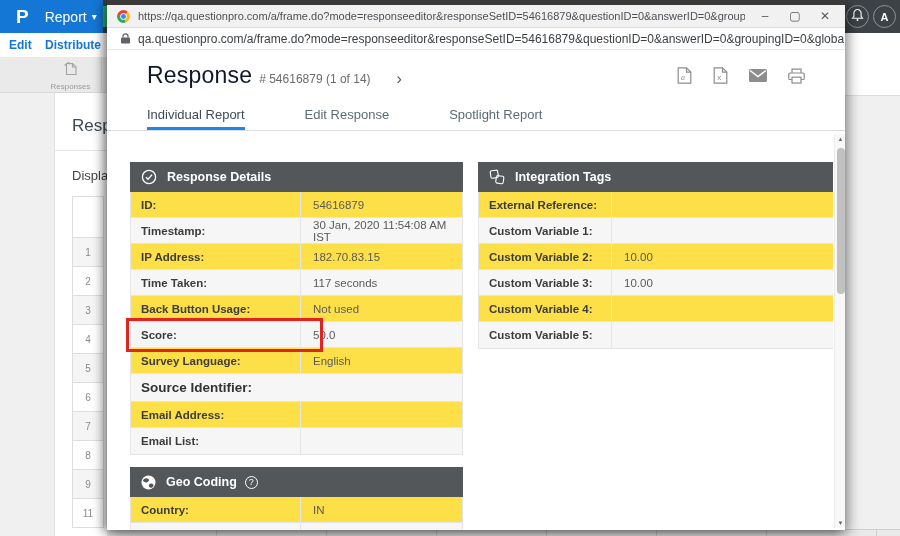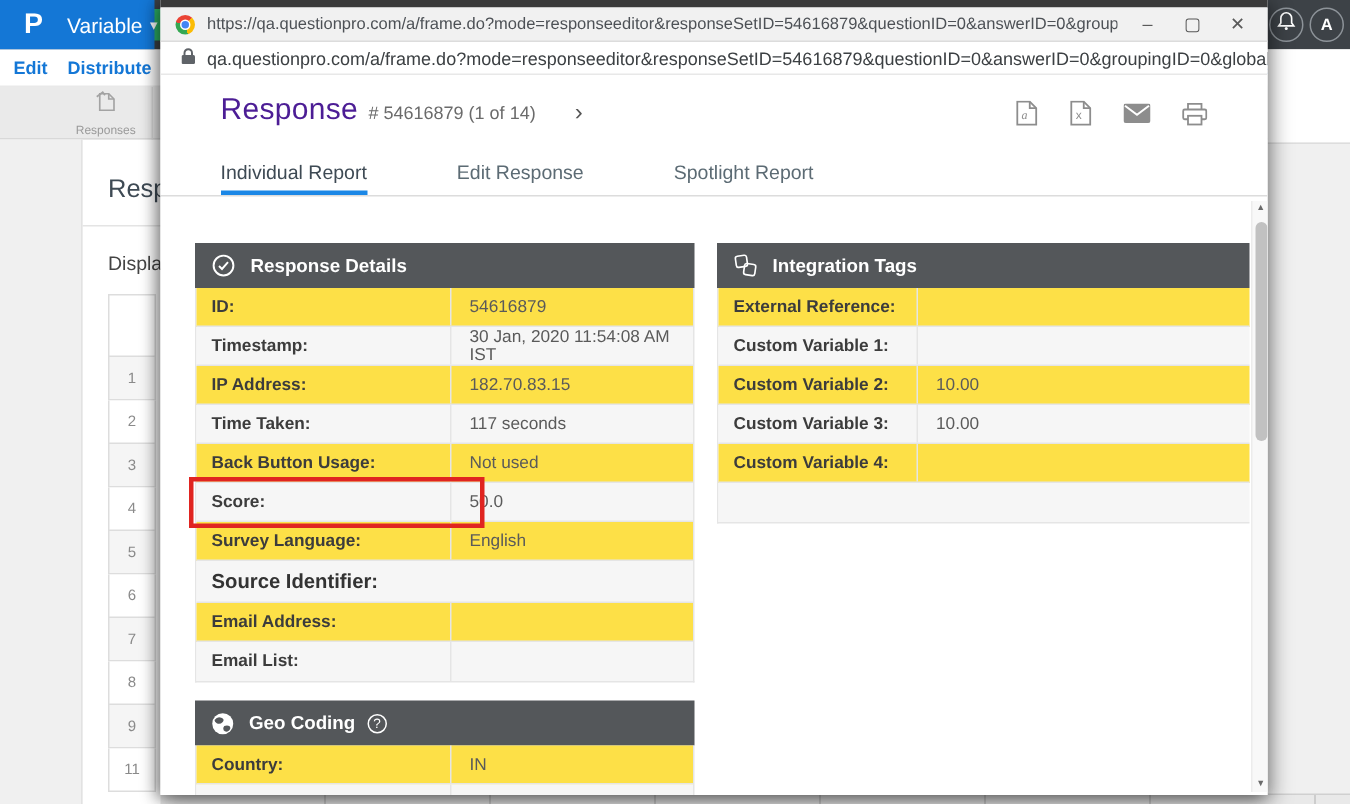--- a/index.html
+++ b/index.html
@@ -71,21 +71,21 @@
   .titlebar-url { font-size:11px; color:#4d5156; white-space:nowrap; overflow:hidden; flex:1; }
   .win-controls { display:flex; align-items:center; gap:14px; margin:0 12px 0 12px; flex:none; }
   .win-btn { font-size:12px; color:#5a5a5a; cursor:pointer; width:16px; text-align:center; }
   .win-addressbar { height:22px; background:#fff; display:flex; align-items:center;
     border-bottom:1px solid #e8e8e8; }
   .lock-icon { margin:0 8px 0 14px; flex:none; }
   .address-url { font-size:12px; color:#3c4043; white-space:nowrap; overflow:hidden; }
 
   .win-content { position:relative; width:100%; height:480px; background:#fff; overflow:hidden; }
   .resp-title-wrap { position:absolute; left:40px; top:12px; display:flex; align-items:baseline; }
-  .resp-title { font-size:20px; color:#4c1d95; letter-spacing:.2px; }
+  .resp-title { font-size:23px; color:#0f172a; letter-spacing:.2px; }
   .resp-meta { font-size:12px; color:#6b6b6b; margin-left:7px; }
   .resp-next { font-size:16px; color:#555; margin-left:26px; cursor:pointer; position:relative; top:1px; }
   .export-icons { position:absolute; right:40px; top:17px; display:flex; gap:21px; align-items:center; }
   .export-icons > span { cursor:pointer; display:inline-flex; }
 
   .tabs-row { position:absolute; top:50px; left:0; right:0; height:31px;
     border-bottom:1px solid #dcdcdc; padding-left:40px; display:flex; gap:60px; }
   .tab { font-size:13px; color:#5c6b74; line-height:29px; cursor:pointer; }
   .tab.active { color:#3e4a54; box-shadow:inset 0 -3px 0 #1b87e6; }
 
@@ -141,21 +141,21 @@
       </span>
     </div>
     <div class="hdr-circle">
       <span class="avatar-initial">A</span>
     </div>
   </div>
 </div>
 <div class="green-sliver"></div>
 <div class="logo-area">
   <span class="qp-logo">P</span>
-  <span class="surveys-nav">Variable</span>
+  <span class="surveys-nav">Report</span>
   <span class="surveys-caret">▾</span>
 </div>
 
 <div class="menubar">
   <span class="menu-link menu-edit">Edit</span>
   <span class="menu-link menu-distribute">Distribute</span>
   <span class="responses-count">Responses: 14</span>
 </div>
 
 <div class="right-bg-white"></div>
@@ -377,20 +377,21 @@
             </div>
             <div class="trow striped">
               <div class="tlabel">Custom Variable 3:</div>
               <div class="tvalue">10.00</div>
             </div>
             <div class="trow">
               <div class="tlabel">Custom Variable 4:</div>
               <div class="tvalue"></div>
             </div>
             <div class="trow striped">
+              <div class="tlabel">Custom Variable 5:</div>
               <div class="tvalue"></div>
             </div>
           </div>
       </div>
     </div>
 
     <div class="popup-scrollbar">
       <div class="sb-arrow sb-up">▲</div>
       <div class="sb-thumb"></div>
       <div class="sb-arrow sb-down">▼</div>

